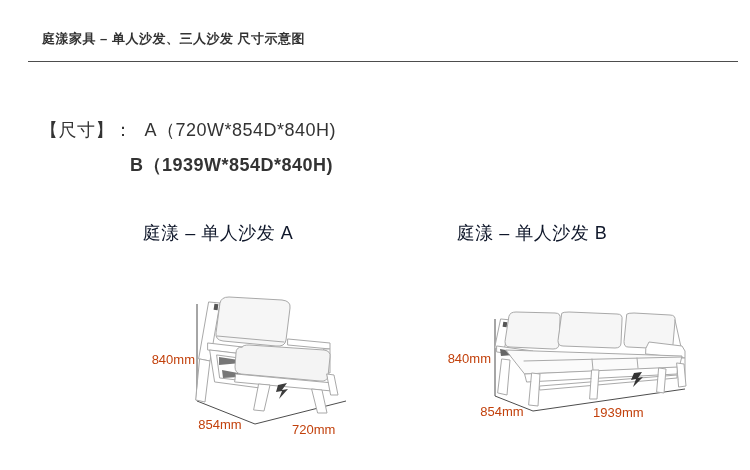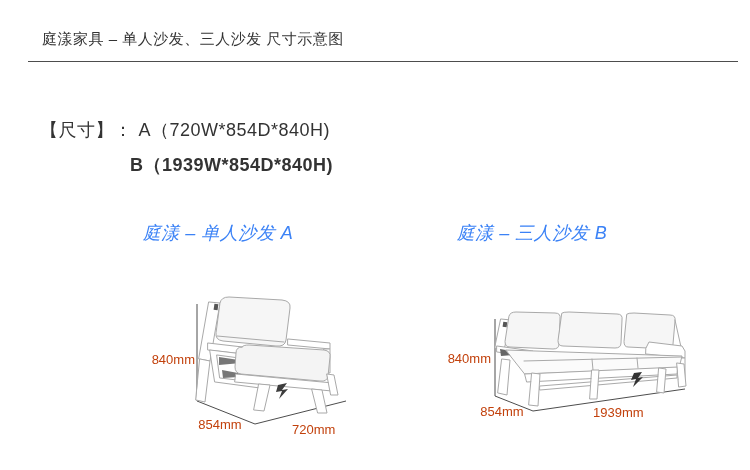--- a/index.html
+++ b/index.html
@@ -2,33 +2,33 @@
 <html><head>
 <meta charset="utf-8">
 <style>
   html,body { margin:0; padding:0; background:#ffffff; }
   .canvas {
     position:relative; width:750px; height:470px; background:#ffffff;
     font-family:"Liberation Sans","DejaVu Sans",sans-serif; color:#333333;
     overflow:hidden;
   }
   .page-title {
-    position:absolute; left:42px; top:30px; font-size:15px; font-weight:400;
+    position:absolute; left:42px; top:30px; font-size:13px; font-weight:700;
     letter-spacing:0.5px; color:#333; white-space:nowrap;
   }
   .title-divider {
     position:absolute; left:28px; top:61px; width:710px; height:1px; background:#4d4d4d;
   }
   .spec-line { position:absolute; font-size:18px; color:#333; letter-spacing:0.5px; white-space:nowrap; }
   .spec-line-a { left:40px; top:118px; }
   .spec-line-b { left:130px; top:153px;font-weight:bold; }
-  .spec-label { margin-right:6px; }
+  .spec-label { margin-right:12px; }
   .figure-caption {
     position:absolute; top:221px; width:240px; text-align:center;
-    font-size:18px; color:#3b82f6; letter-spacing:0.5px; white-space:nowrap;font-style:italic;
+    font-size:18px; color:#0f172a; letter-spacing:0.5px; white-space:nowrap;
   }
   .caption-a { left:98px; }
   .caption-b { left:412px; }
   .diagram { position:absolute; }
   .diagram-a { left:110px; top:275px; width:210px; height:155px; }
   .diagram-b { left:400px; top:290px; width:260px; height:125px; }
   .diagram svg { position:absolute; left:0; top:0; }
   .dim {
     position:absolute; font-size:13px; color:#c2410c; white-space:nowrap;
   }
@@ -48,21 +48,21 @@
   <div class="title-divider"></div>
 
   <div class="spec-line spec-line-a">
     <span class="spec-label">【尺寸】：</span><span>A（720W*854D*840H)</span>
   </div>
   <div class="spec-line spec-line-b">
     <span>B（1939W*854D*840H)</span>
   </div>
 
   <div class="figure-caption caption-a">庭漾 – 单人沙发 A</div>
-  <div class="figure-caption caption-b">庭漾 – 三人沙发 B</div>
+  <div class="figure-caption caption-b">庭漾 – 单人沙发 B</div>
 
   <figure class="diagram diagram-a">
     <svg width="210" height="155" viewBox="0 0 210 155">
 
       <g stroke="#4d4d4d" stroke-width="1" fill="none">
         <path d="M47,13 L47,110"></path>
         <path d="M47,110 L105,133"></path>
         <path d="M105,133 L196,110"></path>
       </g>
 

